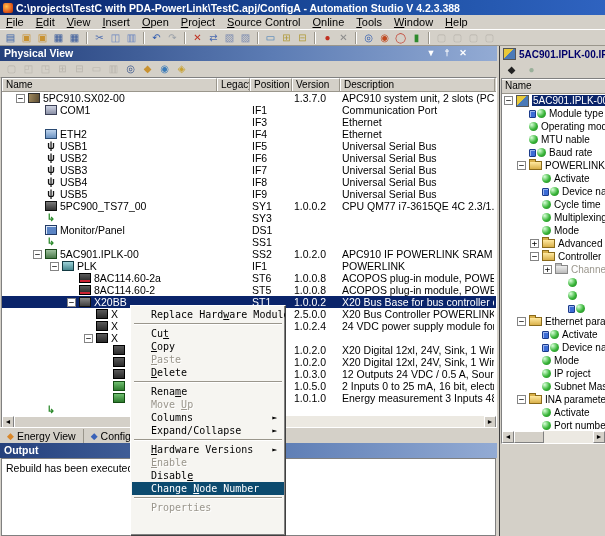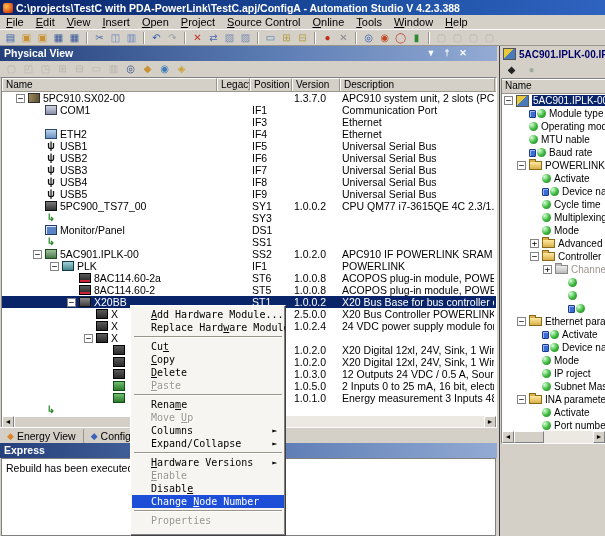--- a/index.html
+++ b/index.html
@@ -100,21 +100,21 @@
     background:#d9b04a;border:1px solid #8a6a1a;border-bottom:none}
   .fold.gray{background:linear-gradient(#eee,#bbb);border-color:#888}
   .fold.gray:before{background:#bbb;border-color:#888}
   
   #ctx{position:absolute;left:130px;top:305px;width:156px;height:231px;z-index:99;
     background:#f6f5f1;border:1px solid;border-color:#fff #404040 #404040 #fff;
     box-shadow:inset -1px -1px 0 #808080;padding:2px 1px;box-sizing:border-box;overflow:hidden}
   .mi{height:13px;line-height:13px;padding-left:19px;position:relative;
     font-family:"DejaVu Sans Mono",monospace;font-size:10px;white-space:nowrap}
   .mi.dis{color:#9a968c;text-shadow:1px 1px 0 #fff}
-  .mi.hl{background:#1d4ed8;color:#fff}
+  .mi.hl{background:#0c4a6e;color:#fff}
   .mi .arrow{position:absolute;right:7px;top:0;font-size:8px}
   .msep{height:0;border-top:1px solid #9a968c;border-bottom:1px solid #fff;margin:2px 2px}
   .splitter{position:absolute;left:497px;top:46px;width:2px;height:490px;background:#d4d0c8}
 </style>
 </head>
 <body>
 
 <div class="titlebar">
   <span class="app-ico"></span>
   <span>C:\projects\TestC with PDA-PowerLink\TestC.apj/ConfigA - Automation Studio V 4.2.3.388</span>
@@ -534,21 +534,21 @@
       </div>
       <div class="tab">
         <span class="tabico" style="color: rgb(58, 98, 184);">◆</span>
         <span>Configurati</span>
       </div>
     </div>
 </div>
 
 <div id="output">
   <div class="ptitle">
-    <span>Express</span>
+    <span>Output</span>
   </div>
   <div id="out-box">
     <span>Rebuild has been executed.</span>
   </div>
 </div>
 
 <div class="splitter"></div>
 
 <div id="rp">
   <div id="rp-title">
@@ -728,27 +728,26 @@
     <div class="hscroll">
       <div class="sbtn">◄</div>
       <div class="sthumb" style="width:30px"></div>
       <div style="flex:1"></div>
       <div class="sbtn">►</div>
     </div>
   </div>
 </div>
 
 <div id="ctx">
-    <div class="mi"><u>A</u>dd Hardware Module...</div>
     <div class="mi">Replace Hard<u>w</u>are Module...</div>
     <div class="msep"></div>
     <div class="mi">Cu<u>t</u></div>
     <div class="mi"><u>C</u>opy</div>
+    <div class="mi dis"><u>P</u>aste</div>
     <div class="mi"><u>D</u>elete</div>
-    <div class="mi dis"><u>P</u>aste</div>
     <div class="msep"></div>
     <div class="mi">Rena<u>m</u>e</div>
     <div class="mi dis">Move <u>U</u>p</div>
     <div class="mi">Columns<span class="arrow">►</span></div>
     <div class="mi">Expand/Collapse<span class="arrow">►</span></div>
     <div class="msep"></div>
     <div class="mi"><u>H</u>ardware Versions<span class="arrow">►</span></div>
     <div class="mi dis"><u>E</u>nable</div>
     <div class="mi">Disabl<u>e</u></div>
     <div class="mi hl">Change <u>N</u>ode Number</div>

